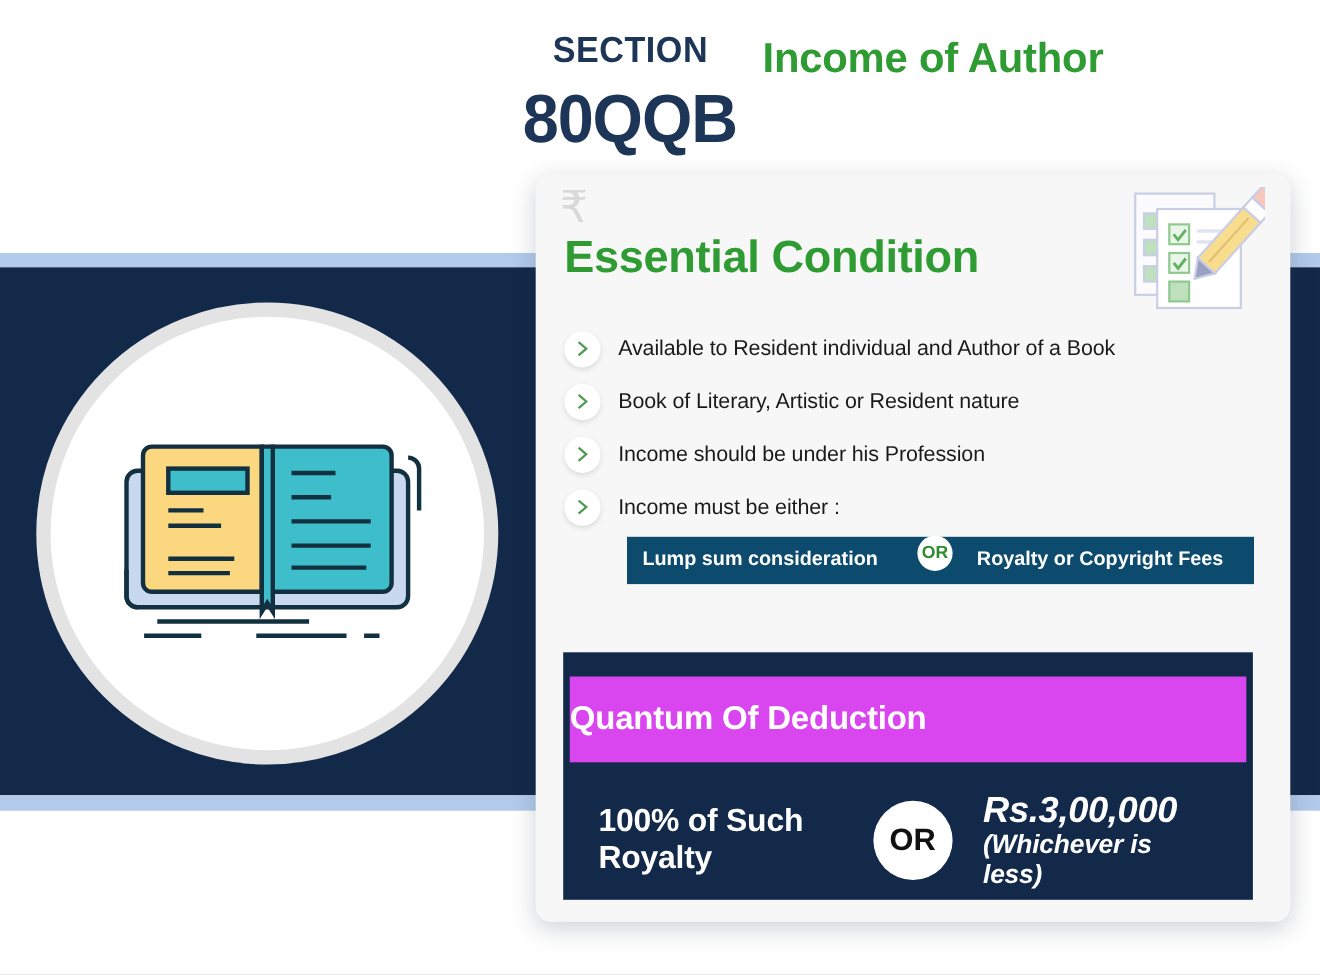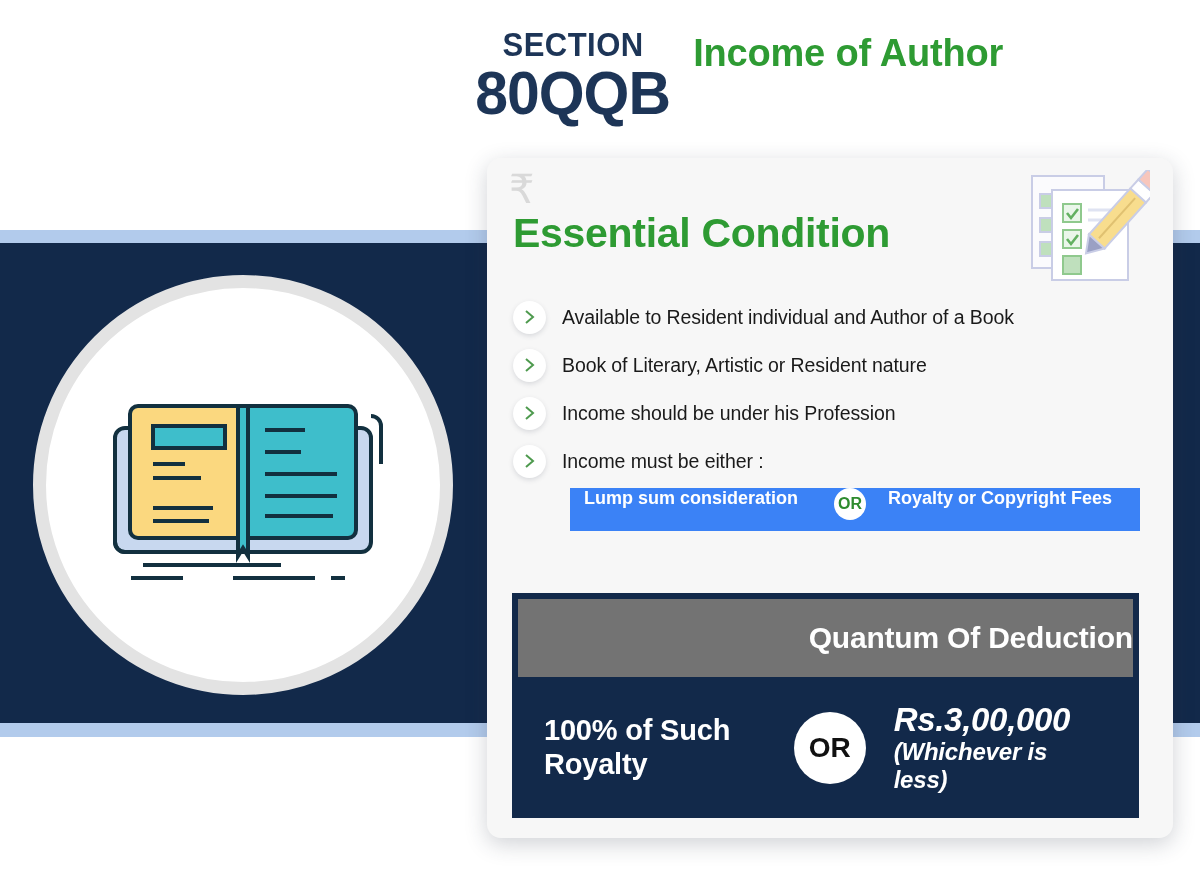--- a/index.html
+++ b/index.html
@@ -63,20 +63,21 @@
     display: flex;
     align-items: flex-start;
     gap: 18px;
   }
   .header-left {
     display: flex;
     flex-direction: column;
     align-items: center;
     line-height: 1;
     padding-top: 6px;
+    gap: 16px;
   }
   .h-section {
     font-size: 33px;
     font-weight: bold;
     color: #1d3557;
     letter-spacing: 0.5px;
     transform: scaleX(0.94);
   }
   .h-code {
     font-size: 62px;
@@ -157,24 +158,24 @@
     color: #1a1a1a;
     letter-spacing: -0.1px;
     white-space: nowrap;
   }
 
   
   .or-bar {
     position: absolute;
     left: 83px; top: 330px;
     width: 570px; height: 43px;
-    background: #3b82f6;
-    display: flex;
-    align-items: flex-start;
-    padding: 0 14px;
+    background: #0c4a6e;
+    display: flex;
+    align-items: flex-end;
+    padding: 12px 14px;
   }
   .or-bar .lbl {
     color: #ffffff;
     font-size: 18px;
     font-weight: bold;
     white-space: nowrap;
   }
   .or-badge-sm {
     width: 32px; height: 32px;
     border-radius: 50%;
@@ -193,24 +194,25 @@
   .quantum {
     position: absolute;
     left: 25px; top: 435px;
     width: 627px; height: 225px;
     background: #12294a;
     padding: 6px;
   }
   .quantum-head {
     width: 100%;
     height: 78px;
-    background: #737373;
-    display: flex;
-    align-items: center;
-    justify-content: flex-end;
+    background: #d946ef;
+    display: flex;
+    align-items: center;
+    justify-content: flex-start;
+    margin-top: 16px;
   }
   .quantum-head span {
     color: #ffffff;
     font-size: 30px;
     font-weight: bold;
     letter-spacing: -0.2px;
   }
   .quantum-body {
     display: flex;
     align-items: center;

